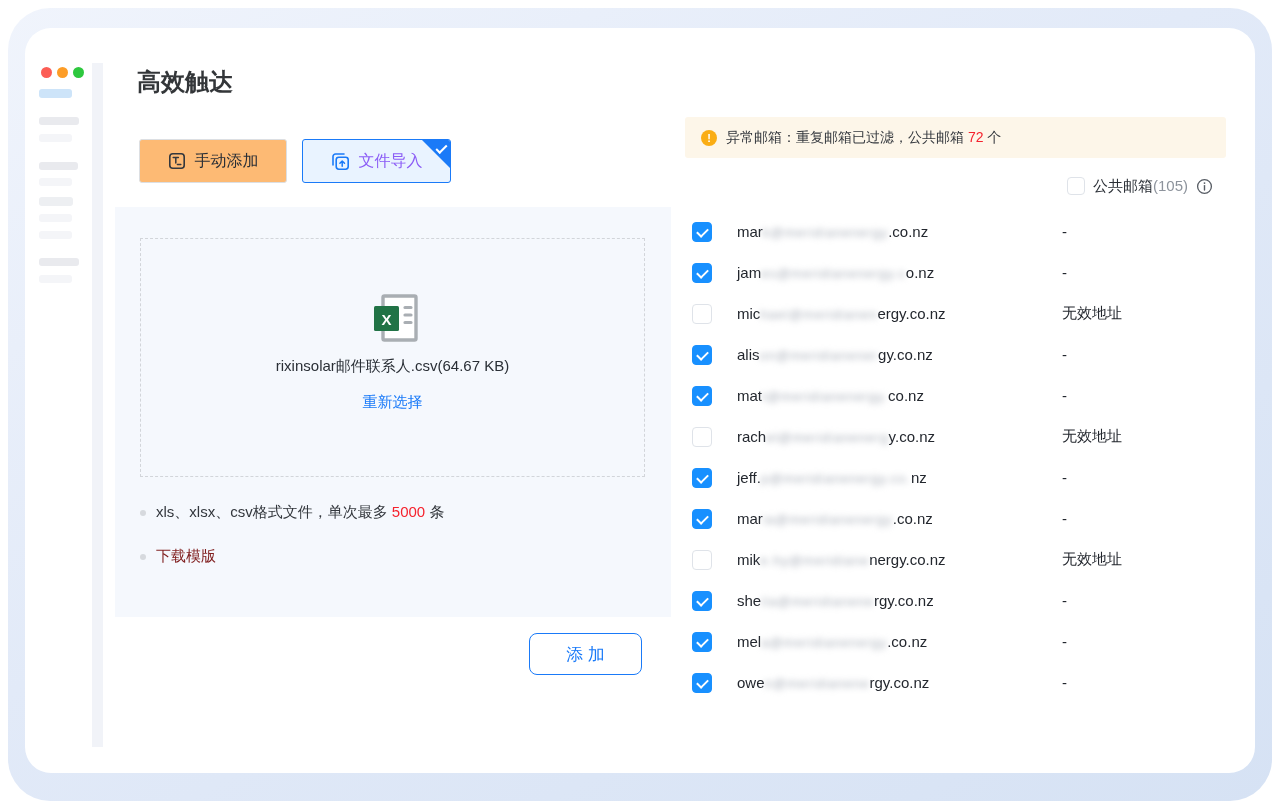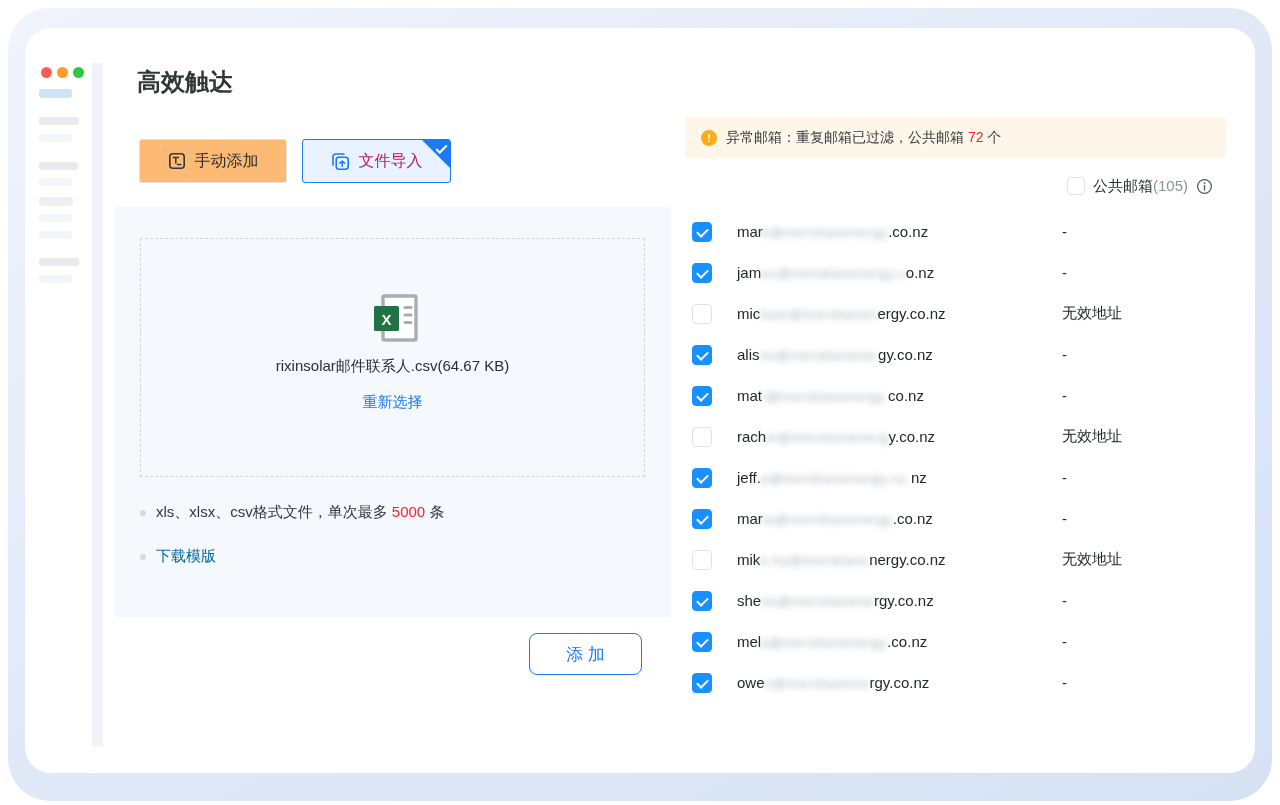--- a/index.html
+++ b/index.html
@@ -24,37 +24,37 @@
   .skel { position:absolute; border-radius:3px; }
   .v-divider { position:absolute; left:67px; top:35px; width:11px; height:684px; background:#f1f3f8; }
 
   .page-title { position:absolute; left:112px; top:40px; font-size:24px; line-height:28px; font-weight:bold; color:#333639; }
 
   
   .tabs { position:absolute; left:114px; top:111px; display:flex; gap:15px; }
   .tab { width:148px; height:44px; border:1px solid #dcdfe3; border-radius:3px; background:#fdba74;
          display:flex; align-items:center; justify-content:center; gap:9px; font-size:16px; color:#2a2f36;
          position:relative; cursor:pointer; }
-  .tab.selected { border-color:#1a7af8; background:#e9f3ff; color:#be185d; overflow:hidden;font-family:Liberation Serif, serif; }
+  .tab.selected { border-color:#1a7af8; background:#e9f3ff; color:#8b5cf6; overflow:hidden;font-family:Liberation Serif, serif; }
   .fold { position:absolute; top:0; right:0; width:0; height:0; border-top:28px solid #1a7af8; border-left:28px solid transparent; }
   .fold::after { content:""; position:absolute; left:-14px; top:-23px; width:9px; height:4px;
                  border-left:2px solid #fff; border-bottom:2px solid #fff; transform:rotate(-45deg); }
 
   
   .panel { position:absolute; left:90px; top:179px; width:556px; height:410px; background:#f5f8fd; }
   .dropzone { position:absolute; left:25px; top:31px; width:505px; height:239px; border:1px dashed #d2d5da;
               display:flex; flex-direction:column; align-items:center; padding-top:52px; }
   .file-name { margin-top:12px; font-size:15px; color:#2a2f36; }
   .reselect { margin-top:17px; font-size:15px; color:#1a7af8; cursor:pointer; }
   .note { position:absolute; left:25px; display:flex; align-items:center; gap:10px; font-size:15px; color:#33373d; }
   .note.n1 { top:296px; }
   .note.n2 { top:340px; }
   .note .bullet { width:6px; height:6px; border-radius:50%; background:#d6d9de; flex:0 0 auto; }
   .hl-red { color:#f5222d; }
-  .link-blue { color:#0369a1; cursor:pointer; }
+  .link-blue { color:#7f1d1d; cursor:pointer; }
 
   .add-btn { position:absolute; left:504px; top:605px; width:113px; height:42px; background:#fff;
              border:1px solid #1a7af8; border-radius:8px; color:#1a7af8; font-size:17px;
              display:flex; align-items:center; justify-content:center; cursor:pointer; }
 
   
   .banner { position:absolute; left:660px; top:89px; width:541px; height:41px; background:#fdf6e9; border-radius:3px;
             display:flex; align-items:center; gap:9px; padding-left:16px; font-size:14px; color:#33373d; }
   .warn-icon { width:16px; height:16px; border-radius:50%; background:#faad14; color:#fff; font-size:11px;
                font-weight:bold; display:flex; align-items:center; justify-content:center; flex:0 0 auto; }

